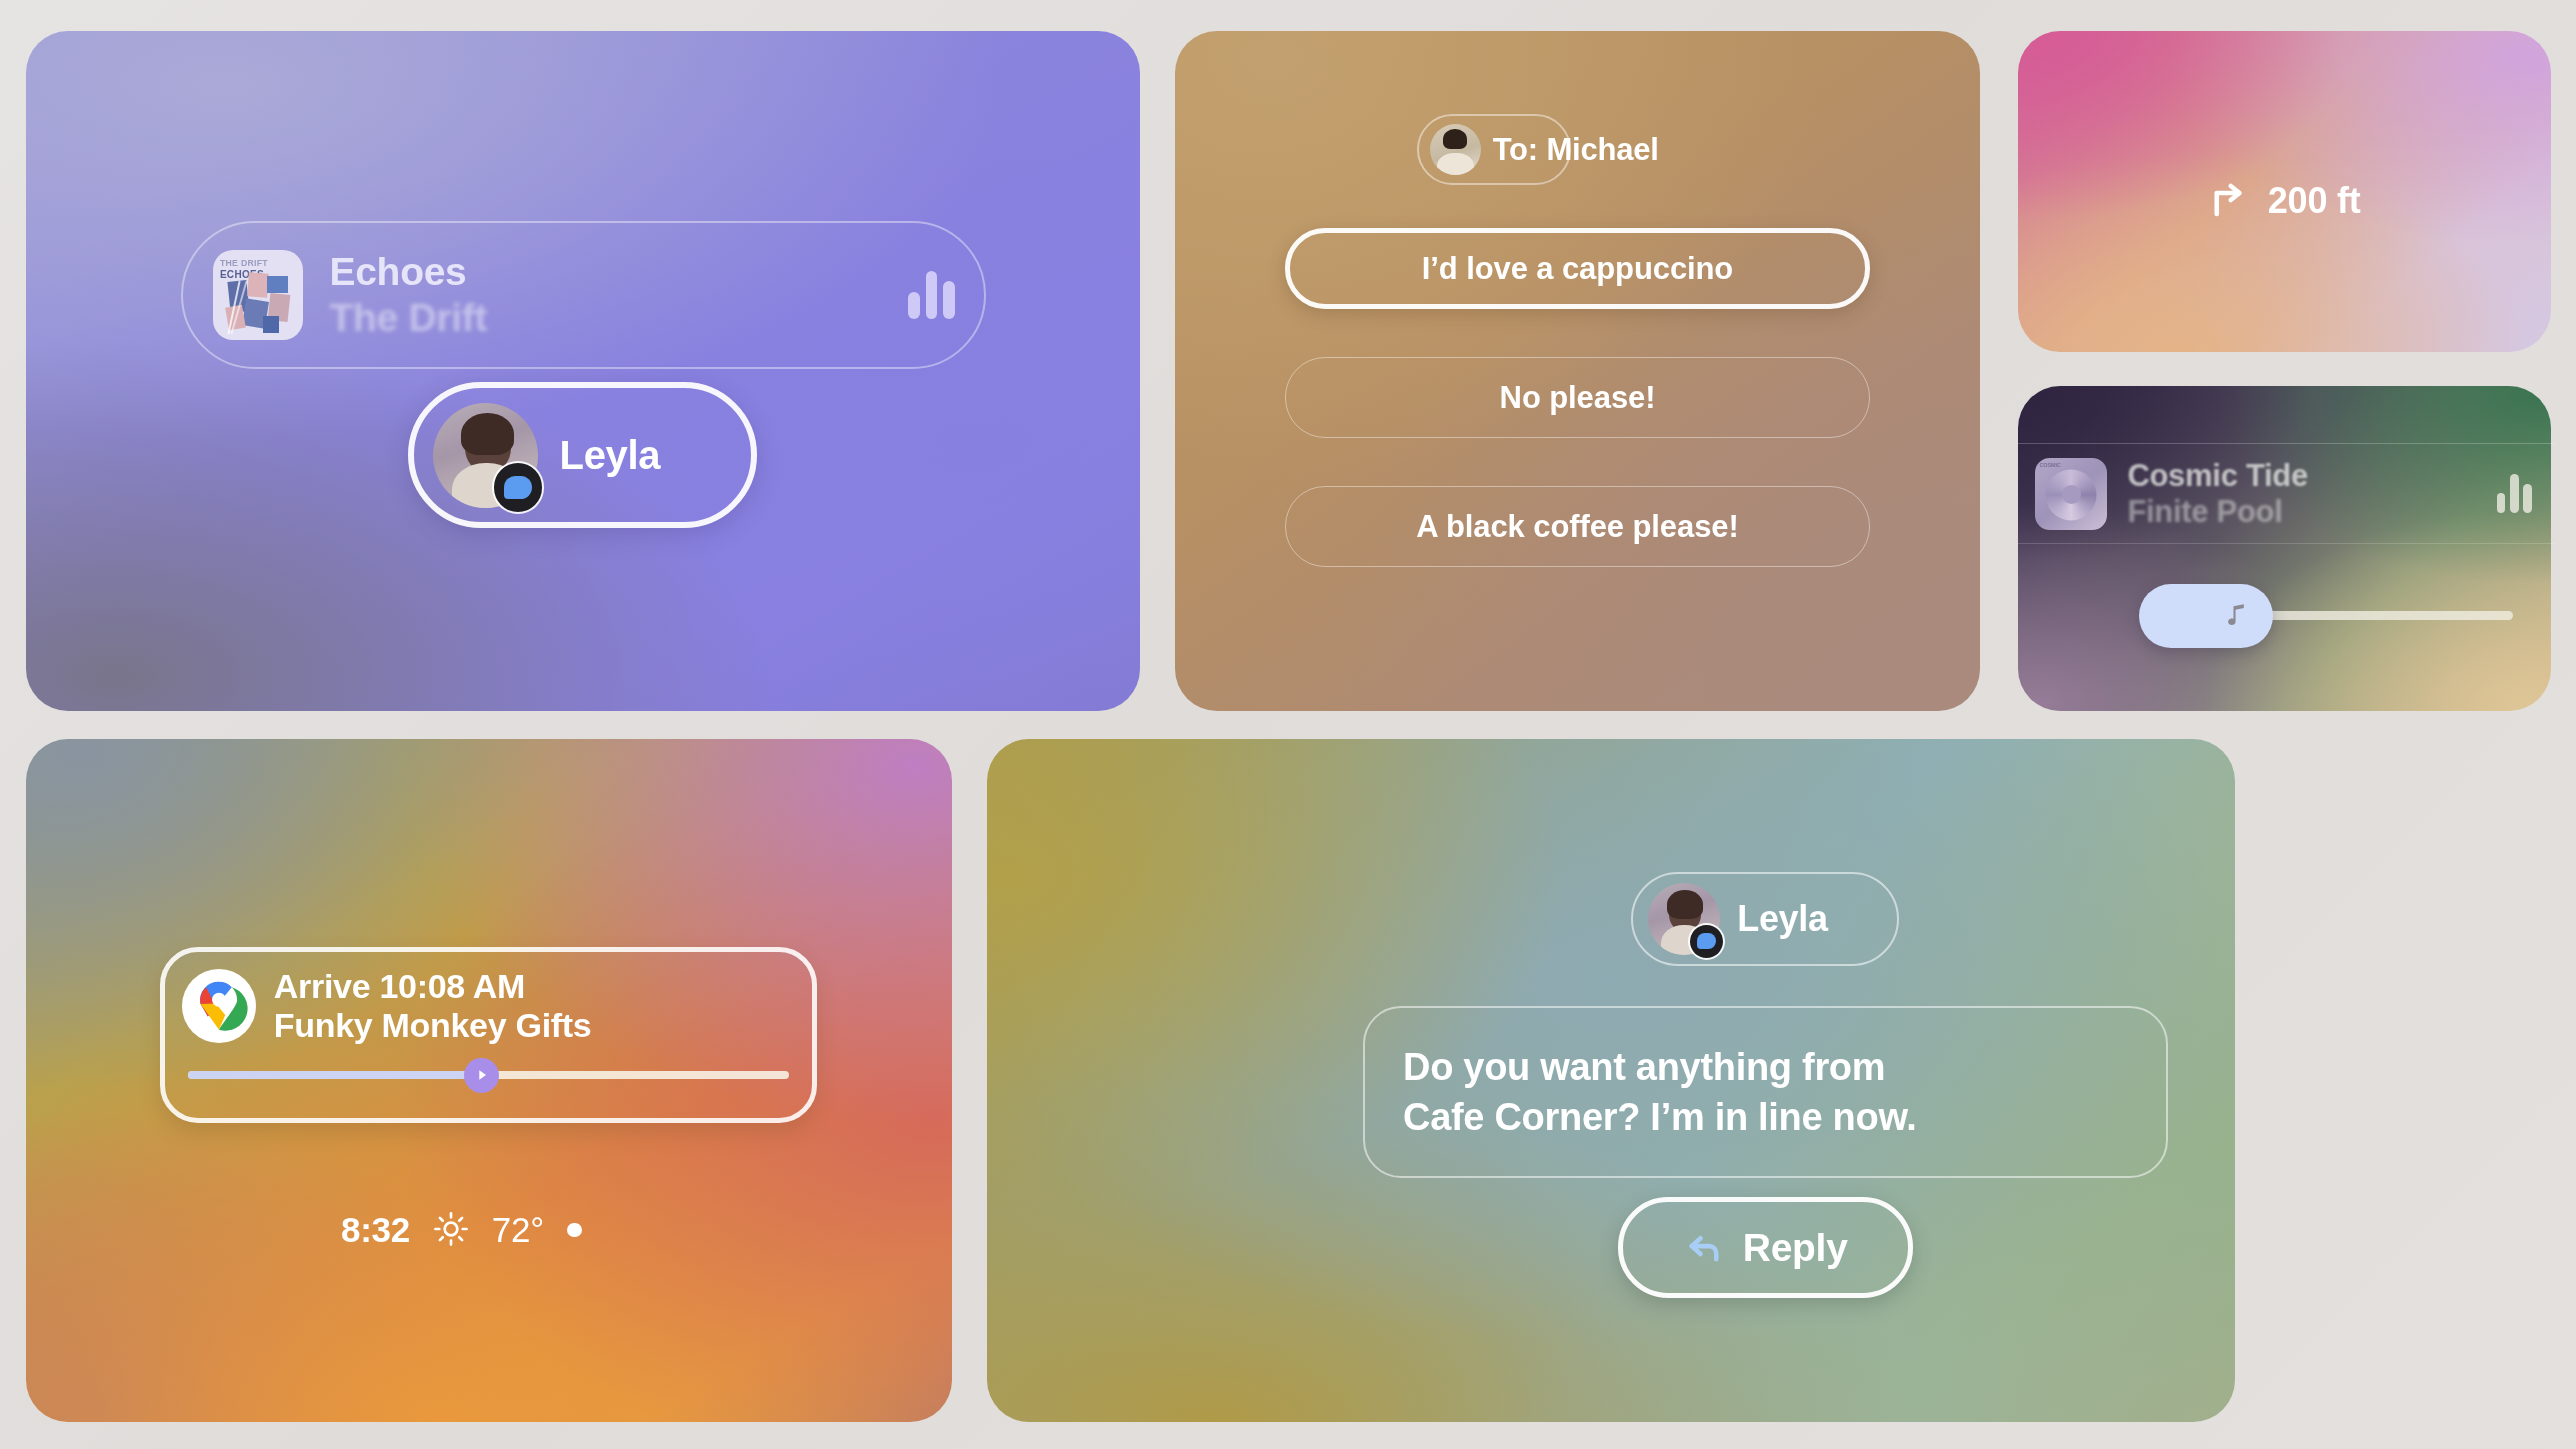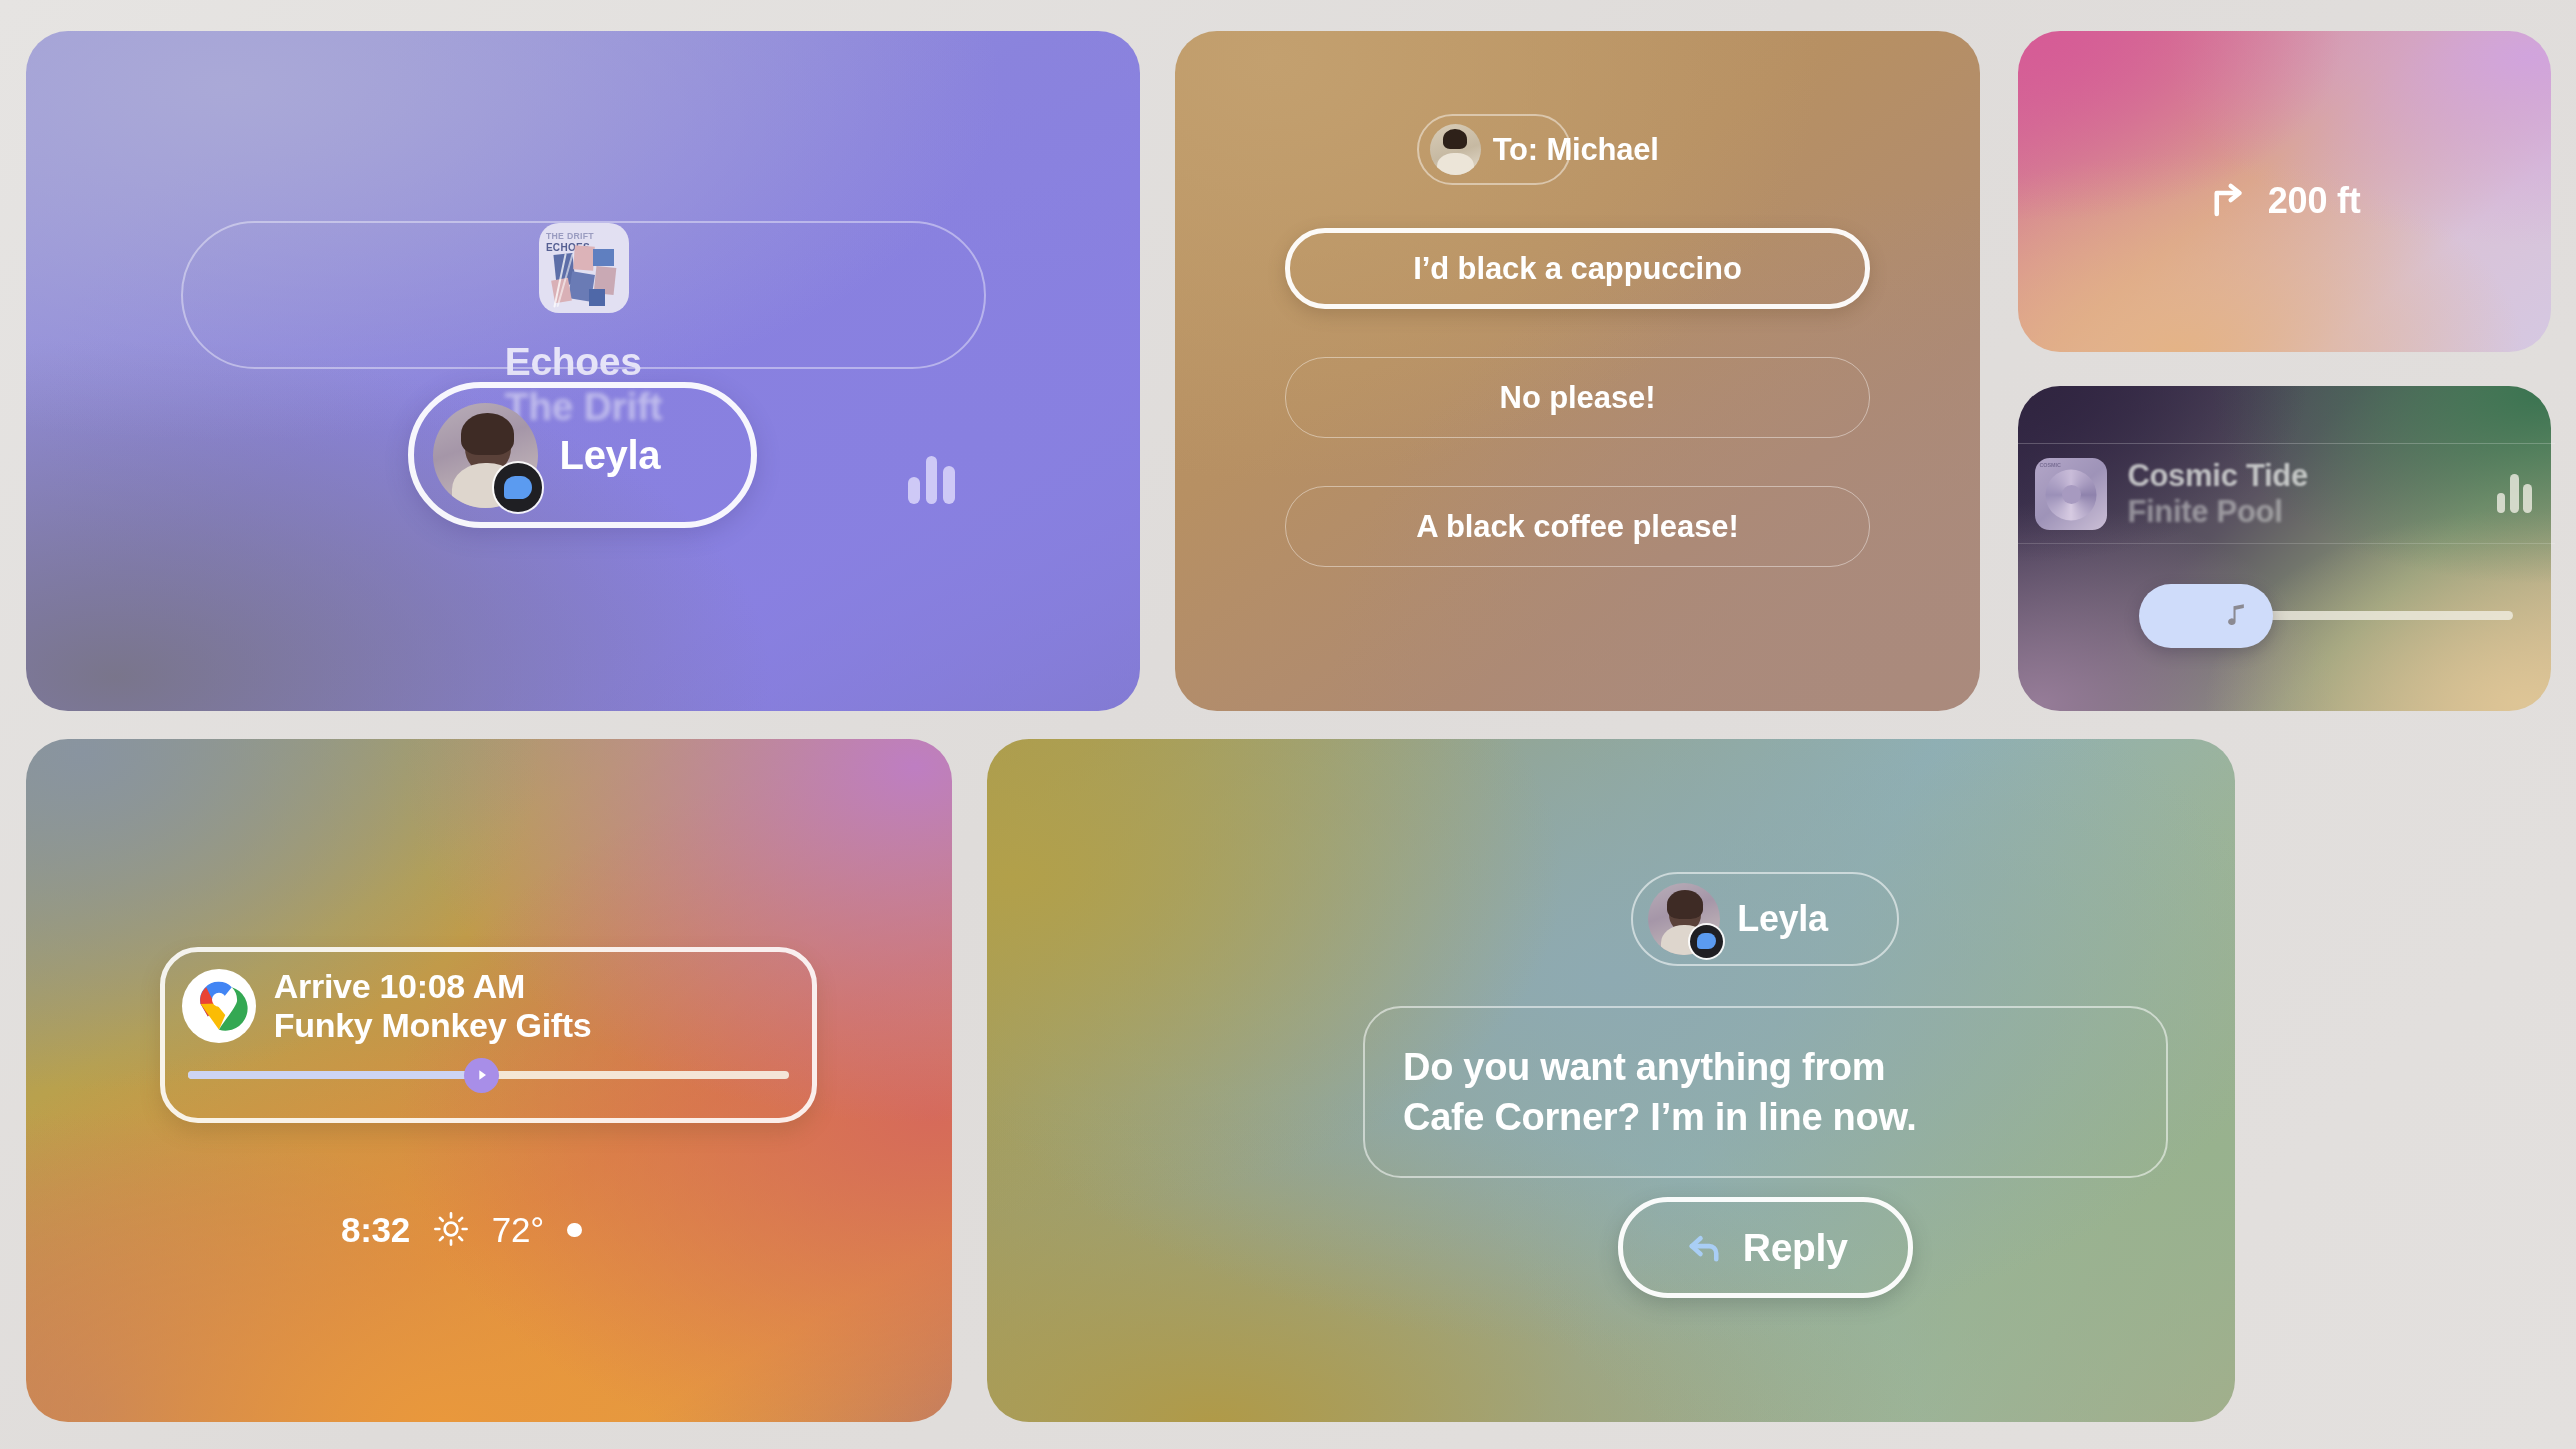--- a/index.html
+++ b/index.html
@@ -70,21 +70,21 @@
       radial-gradient(ellipse 90% 90% at 50% 35%, rgba(142,170,178,1) 0%, rgba(142,170,178,0) 60%),
       radial-gradient(ellipse 95% 100% at 98% 60%, rgba(152,178,142,1) 0%, rgba(152,178,142,0) 62%),
       radial-gradient(ellipse 95% 80% at 18% 100%, rgba(176,154,72,1) 0%, rgba(176,154,72,0) 60%),
       linear-gradient(120deg,#a79a52 0%,#93a58f 35%,#8fb0b4 58%,#9db49b 80%,#a7ad8a 100%);
   }
 
   
   #np-chip {
     position:absolute; left:181px; top:221px; width:805px; height:148px;
     border:2px solid rgba(255,255,255,.40); border-radius:74px;
-    display:flex; align-items:center; padding:0 29.5px; gap:27px;flex-direction:column;
+    display:flex; align-items:center; padding:0 29.5px; gap:27px;
   }
   .album-art {
     width:90px; height:90px; border-radius:20px; flex:none; position:relative;
     background:#e2e0f2; overflow:hidden;
   }
   .album-art .lbl1 { position:absolute; left:7.4px; top:8px; font-size:8.7px;
     letter-spacing:0.3px; color:#9a9cc0; font-weight:700; }
   .album-art .lbl2 { position:absolute; left:7.4px; top:19px; font-size:10px;
     letter-spacing:0.3px; color:#555f92; font-weight:800; }
   .album-art i { position:absolute; display:block; }
@@ -275,21 +275,21 @@
   </div>
 
   <div class="card" id="card-reply"></div>
 
   <div id="to-pill">
     <div class="avatar2"></div>
     <span class="to-label">To: Michael</span>
   </div>
 
   <div class="opt sel" id="opt-0">
-    <span>I’d black a cappuccino</span>
+    <span>I’d love a cappuccino</span>
   </div>
   <div class="opt" id="opt-1">
     <span>No please!</span>
   </div>
   <div class="opt" id="opt-2">
     <span>A black coffee please!</span>
   </div>
 
   <div class="card" id="card-nav"></div>
   <div id="nav-row">

